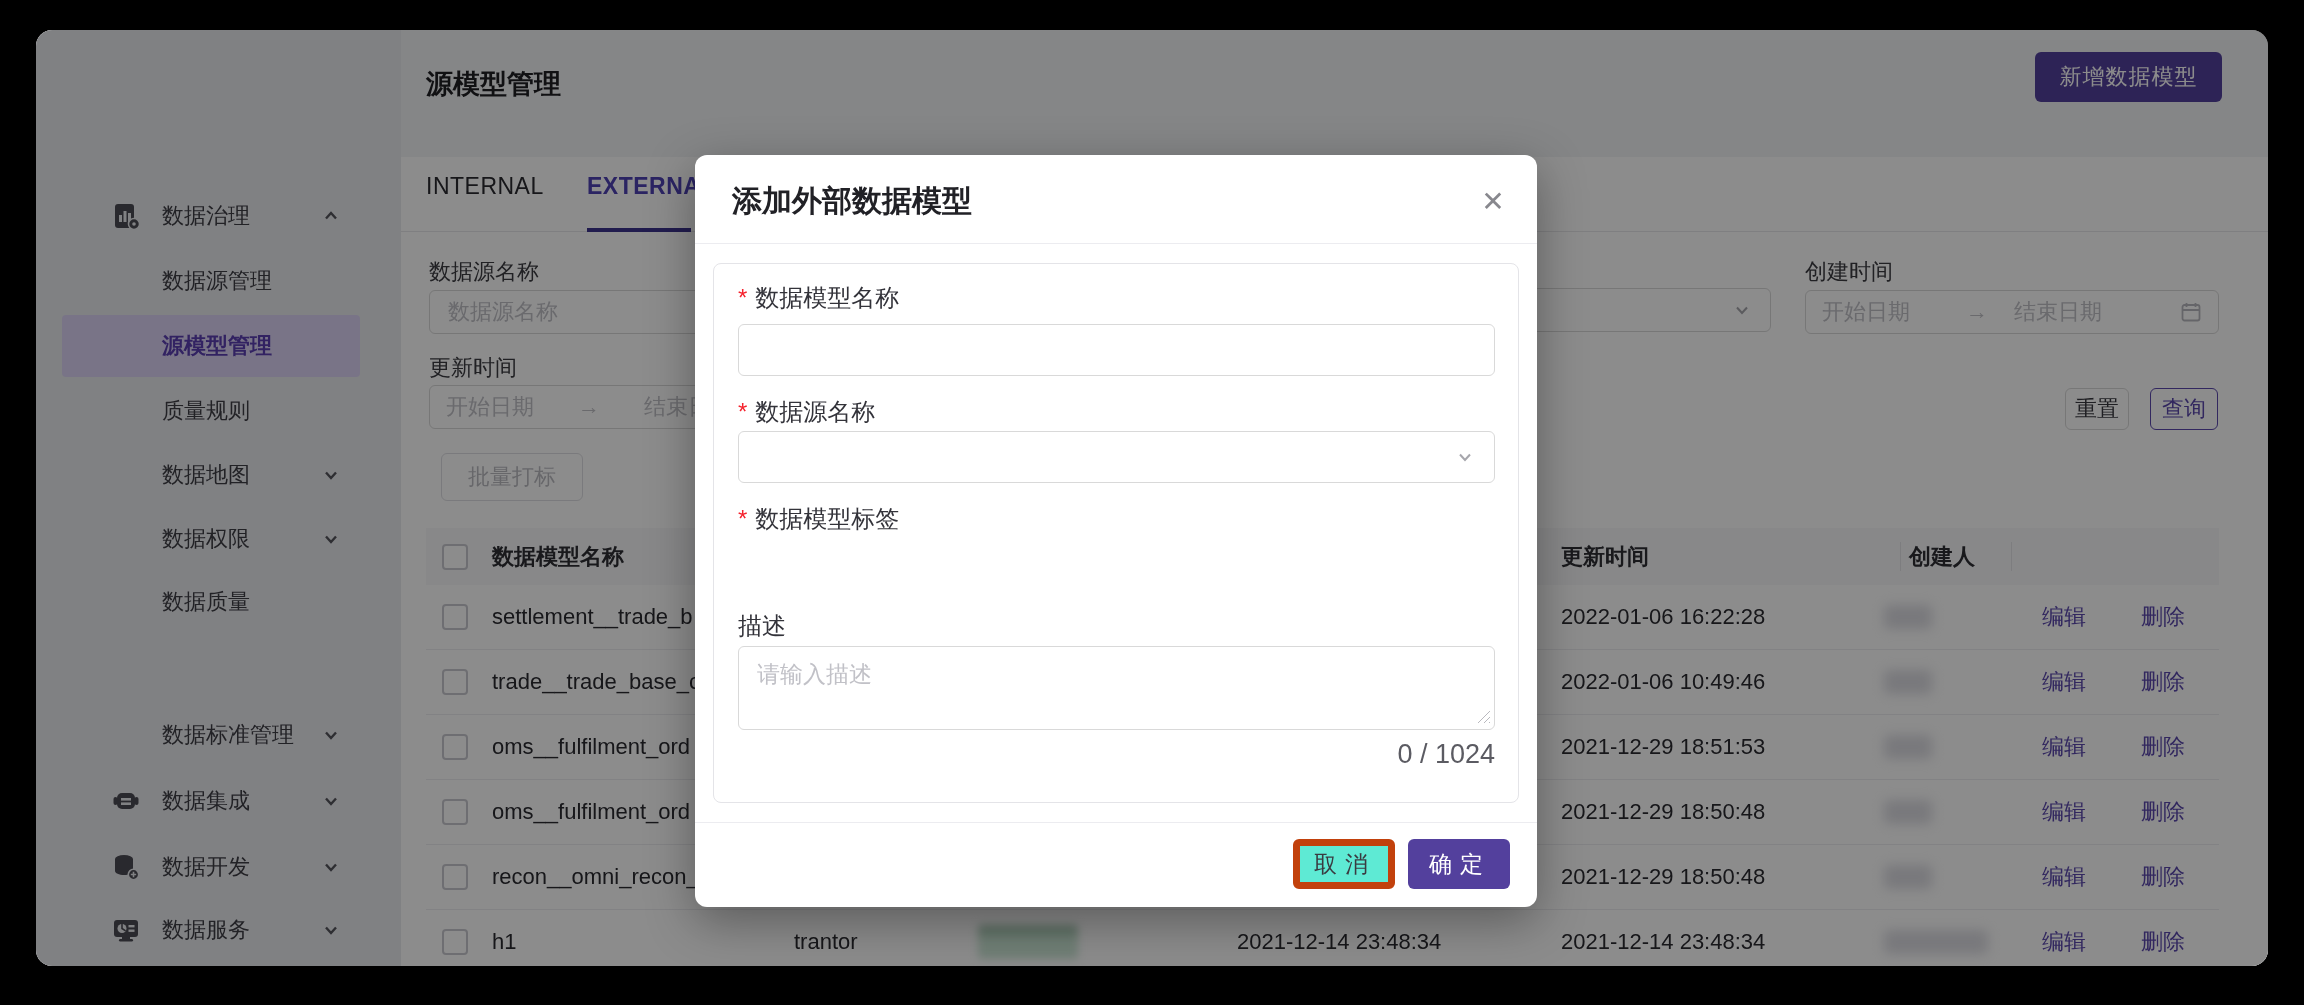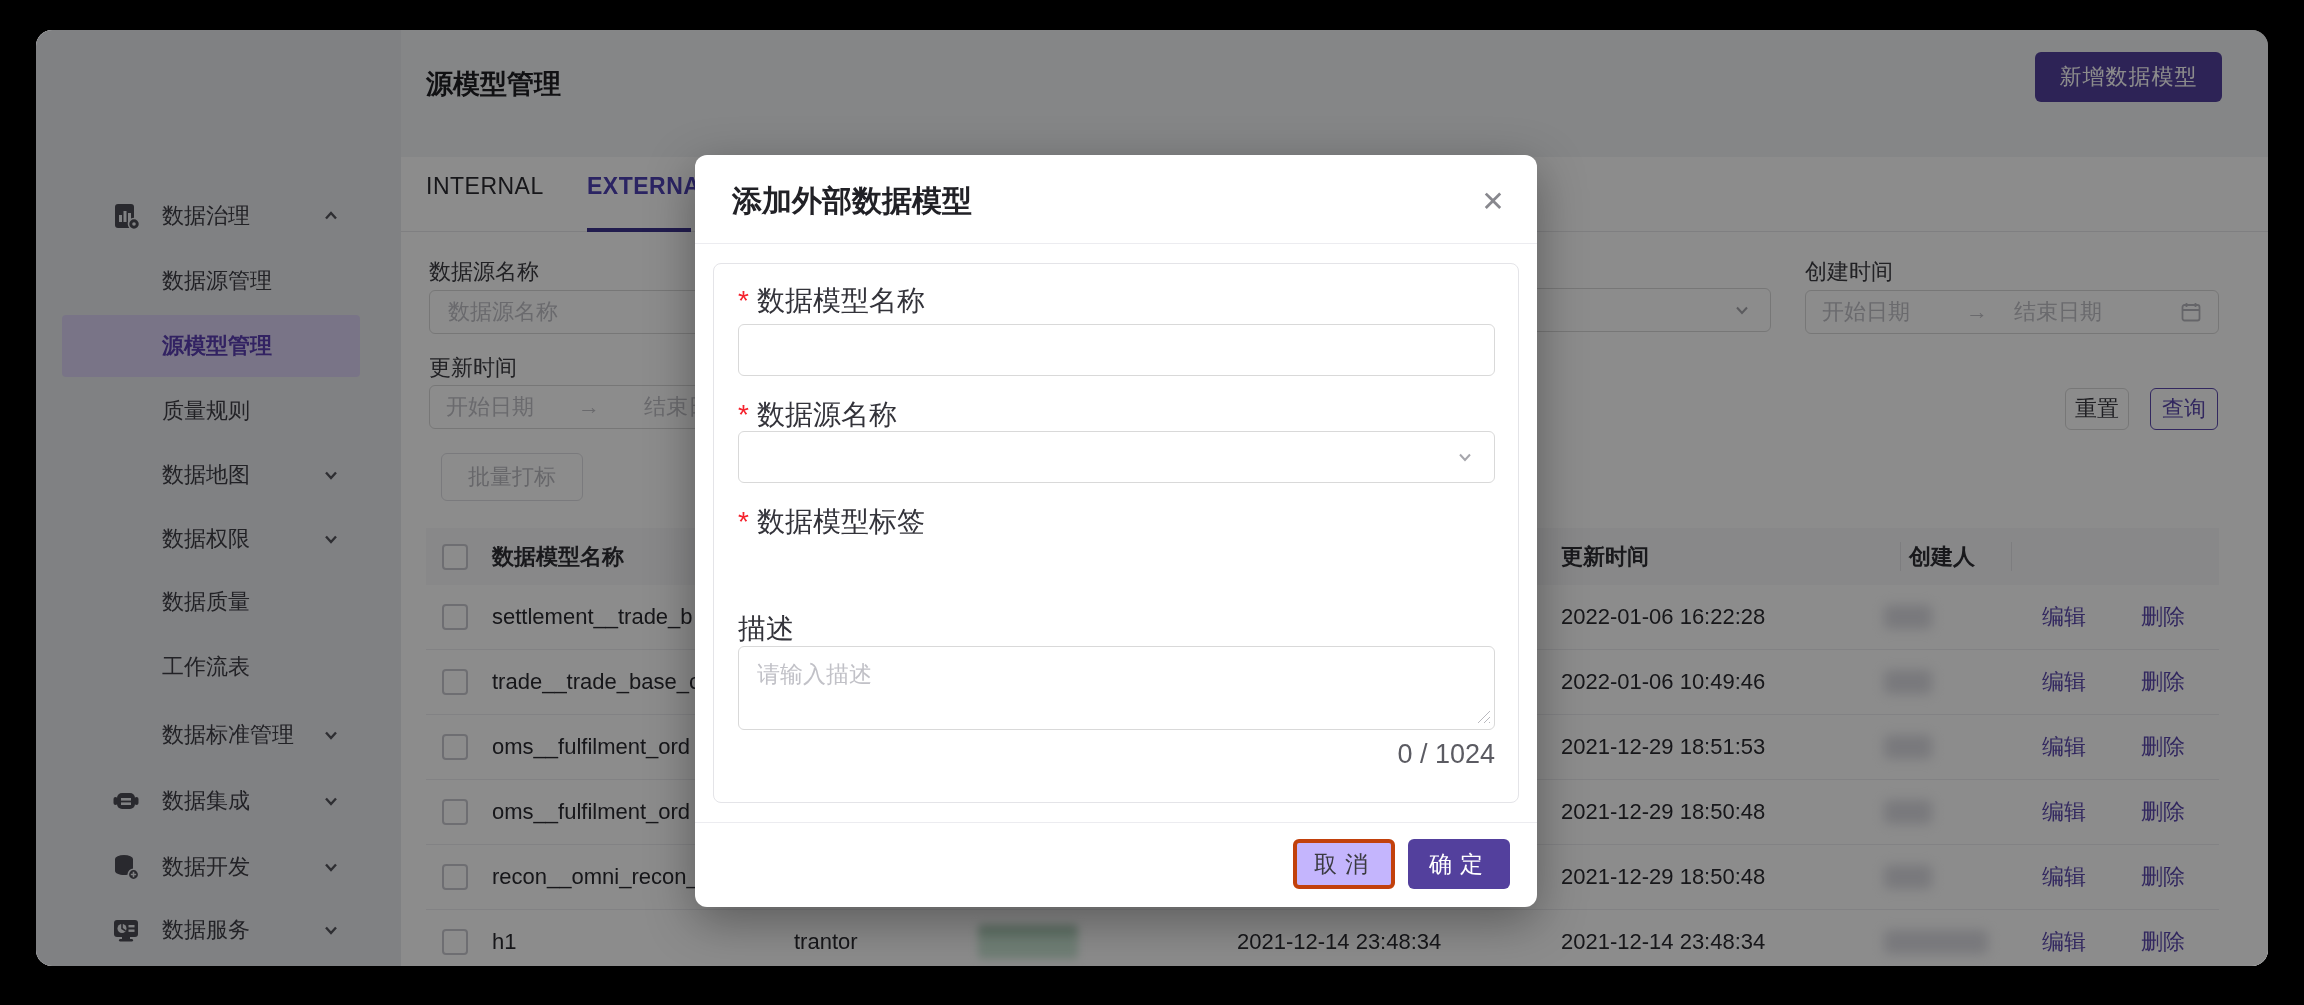--- a/index.html
+++ b/index.html
@@ -50,37 +50,37 @@
     background:linear-gradient(#9fc2ab,#cde8d7 45%);filter:blur(4px);}
   
   #overlay{left:0;top:0;width:2232px;height:936px;background:rgba(0,0,0,0.45);z-index:50;}
   #modal{left:659px;top:125px;width:842px;height:752px;background:#fff;border-radius:12px;z-index:60;
     box-shadow:0 14px 48px rgba(0,0,0,.35);}
   #modal-header{left:0;top:0;width:842px;height:88px;border-bottom:1px solid #ececf0;}
   #modal-title{left:37px;top:26px;font-size:30px;font-weight:bold;color:#212126;}
   #modal-close{left:778px;top:26px;width:40px;height:40px;display:flex;align-items:center;justify-content:center;
     font-size:28px;color:#88888e;}
   #form-box{left:18px;top:108px;width:806px;height:540px;border:1px solid #e4e4e8;border-radius:8px;box-sizing:border-box;}
-  .f-lbl{left:24px;font-size:28px;color:#33333a;}
+  .f-lbl{left:24px;font-size:24px;color:#33333a;}
   .req{color:#f5222d;margin-right:8px;}
   .f-inp{left:24px;width:757px;height:52px;border:1px solid #d9d9d9;border-radius:6px;box-sizing:border-box;
     display:flex;align-items:center;padding:0 18px;font-size:23px;background:#fff;}
   .f-inp input{border:none;outline:none;width:100%;font-size:23px;font-family:inherit;background:transparent;color:#333;}
   .sel-chev{position:absolute;right:18px;top:50%;transform:translateY(-50%);display:flex;}
   #desc-area{left:24px;top:382px;width:757px;height:84px;}
   #desc-area textarea{width:100%;height:100%;box-sizing:border-box;border:1px solid #d9d9d9;border-radius:6px;
     resize:none;padding:12px 18px;font-size:23px;font-family:inherit;color:#333;outline:none;}
   .resize-grip{position:absolute;right:5px;bottom:7px;width:14px;height:14px;
     background:repeating-linear-gradient(135deg,transparent,transparent 3px,#b9b9bf 3px,#b9b9bf 4px);
     clip-path:polygon(100% 0,100% 100%,0 100%);}
   #counter{left:24px;top:475px;width:757px;text-align:right;font-size:27px;color:#5b5b62;}
   #modal-footer{left:0;top:667px;width:842px;height:85px;border-top:1px solid #ececf0;}
   .modal-btn{position:absolute;top:16px;width:102px;height:50px;border-radius:6px;font-size:23px;
     display:flex;align-items:center;justify-content:center;letter-spacing:8px;padding-left:8px;box-sizing:border-box;}
-  #btn-cancel{left:598px;border:4px solid #c2410c;background:#c4b5fd;color:#3a3a40;}
+  #btn-cancel{left:598px;border:7px solid #c2410c;background:#5eead4;color:#3a3a40;}
   #btn-ok{left:713px;background:#53409d;color:#fff;}
   .nowrap{white-space:nowrap;}
   svg{display:block;}
 </style>
 </head>
 <body>
 
 <div id="window" class="abs">
 
   <aside id="sidebar" class="abs">
@@ -123,23 +123,20 @@
     <div class="abs mitem" style="top:478px;">
       <span class="txt">数据权限</span>
       <span class="chev">
         <svg width="18" height="18" viewBox="0 0 18 18">
             <polyline points="4,6.5 9,12 14,6.5" fill="none" stroke="#55555c" stroke-width="2.4"></polyline>
           </svg>
       </span>
     </div>
     <div class="abs mitem" style="top:541px;">
       <span class="txt">数据质量</span>
-    </div>
-    <div class="abs mitem" style="top:606px;">
-      <span class="txt">工作流表</span>
     </div>
     <div class="abs mitem" style="top:674px;">
       <span class="txt">数据标准管理</span>
       <span class="chev">
         <svg width="18" height="18" viewBox="0 0 18 18">
             <polyline points="4,6.5 9,12 14,6.5" fill="none" stroke="#55555c" stroke-width="2.4"></polyline>
           </svg>
       </span>
     </div>
     <div class="abs mitem" style="top:740px;">

